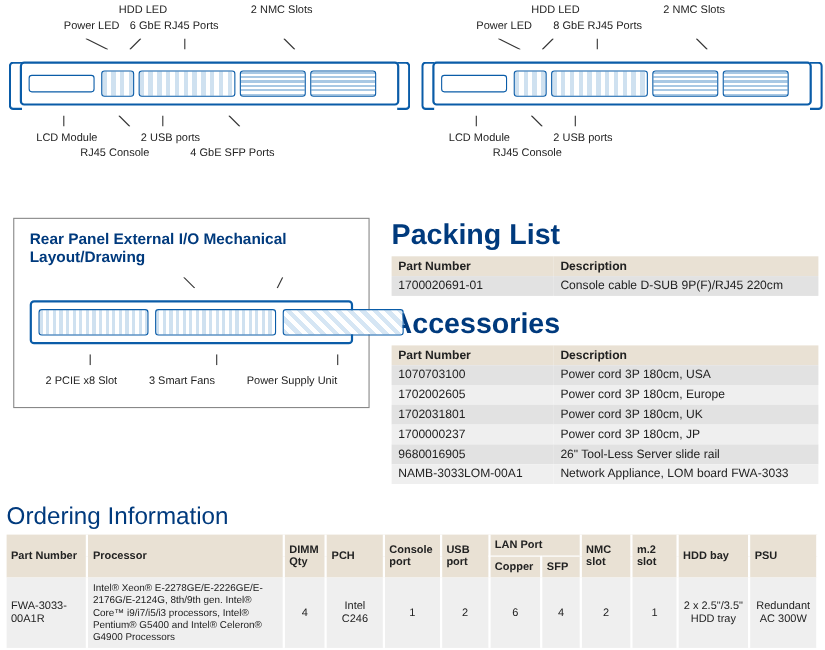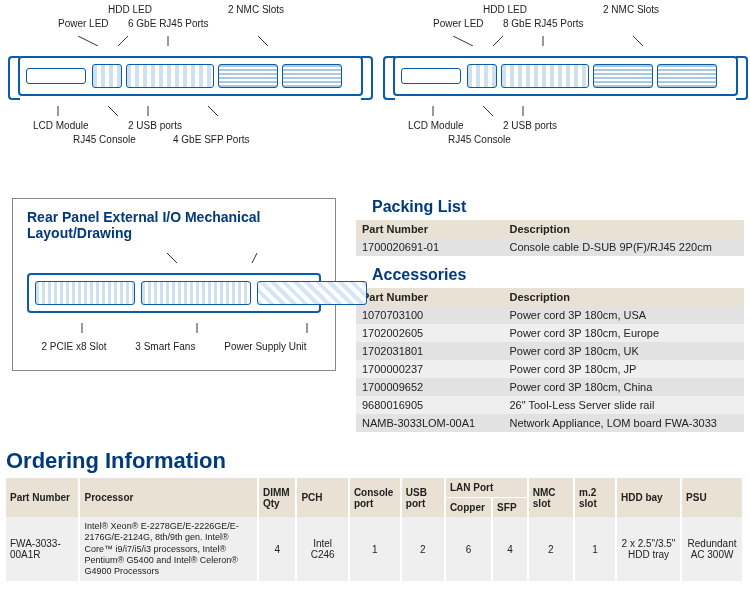--- a/index.html
+++ b/index.html
@@ -43,51 +43,51 @@
   .rearrow{display:flex;justify-content:space-around;font-size:10px;margin-bottom:4px;}
   .rearchassis{position:relative;height:40px;border:2px solid var(--brandlt);border-radius:4px;margin:6px 0 6px 0;}
   .blk{position:absolute;top:6px;height:24px;border:1.5px solid var(--brandlt);border-radius:3px;
     background:repeating-linear-gradient(90deg,#cfe1f0 0 3px,#fff 3px 6px);}
   .psu{background:repeating-linear-gradient(45deg,#d6e6f4 0 4px,#fff 4px 8px);}
   .rearbot{display:flex;justify-content:space-around;font-size:10px;margin-top:4px;}
 
   
   .twocol{display:flex;align-items:flex-start;gap:20px;padding:0 6px;}
   .rightcol{flex:1;}
-  h2{color:var(--brand);font-size:16px;margin:0 0 4px 16px;font-weight:bold;}
+  h2{color:var(--brand);font-size:26px;margin:0 0 4px 0;font-weight:bold;}
   table.simple{width:100%;border-collapse:collapse;font-size:11px;}
   table.simple th{background:var(--band);text-align:left;font-weight:bold;padding:3px 6px;}
   table.simple td{padding:3px 6px;}
   table.simple tr:nth-child(even) td{background:var(--row);}
   table.simple tr:nth-child(odd)  td{background:var(--row2);}
   .spacer{height:10px;}
 
   
-  h1{color:var(--brand);font-size:22px;font-weight:bold;margin:16px 0 4px 6px;}
+  h1{color:var(--brand);font-size:22px;font-weight:normal;margin:16px 0 4px 6px;}
   table.order{width:738px;margin:0 6px;border-collapse:collapse;font-size:10px;}
   table.order th{background:var(--band);font-weight:bold;padding:4px 4px;text-align:left;border-right:2px solid #fff;}
   table.order th.lft{text-align:left;}
   table.order th.grp{border-bottom:1px solid #fff;}
   table.order td{background:var(--row);padding:4px 4px;text-align:center;border-right:2px solid #fff;vertical-align:middle;}
   table.order td.lft{text-align:left;}
   table.order td.proc{text-align:left;font-size:9px;line-height:1.25;}
 </style>
 </head>
 <body>
 
 <div class="top">
 
   <div class="diag">
     <div class="labrow">
       <span style="left:90px">HDD LED</span>
       <span style="left:210px">2 NMC Slots</span>
     </div>
     <div class="labrow">
       <span style="left:40px">Power LED</span>
-      <span style="left:110px">6 GbE RJ45 Ports</span>
+      <span style="left:100px">6 GbE RJ45 Ports</span>
     </div>
     <svg width="345" height="10">
       <line class="tick" x1="60" y1="0" x2="80" y2="10"></line>
         <line class="tick" x1="110" y1="0" x2="100" y2="10"></line>
       <line class="tick" x1="150" y1="0" x2="150" y2="10"></line>
         <line class="tick" x1="240" y1="0" x2="250" y2="10"></line>
     </svg>
     <div class="chassis">
       <div class="lcdm" style="left:6px;width:60px"></div>
       <div class="bay" style="left:72px;width:30px"></div>
@@ -208,24 +208,20 @@
             <td>1702002605</td>
             <td>Power cord 3P 180cm, Europe</td>
           </tr>
           <tr>
             <td>1702031801</td>
             <td>Power cord 3P 180cm, UK</td>
           </tr>
           <tr>
             <td>1700000237</td>
             <td>Power cord 3P 180cm, JP</td>
-          </tr>
-          <tr>
-            <td>1700009652</td>
-            <td>Power cord 3P 180cm, China</td>
           </tr>
           <tr>
             <td>9680016905</td>
             <td>26" Tool-Less Server slide rail</td>
           </tr>
           <tr>
             <td>NAMB-3033LOM-00A1</td>
             <td>Network Appliance, LOM board FWA-3033</td>
           </tr>
         </tbody>

